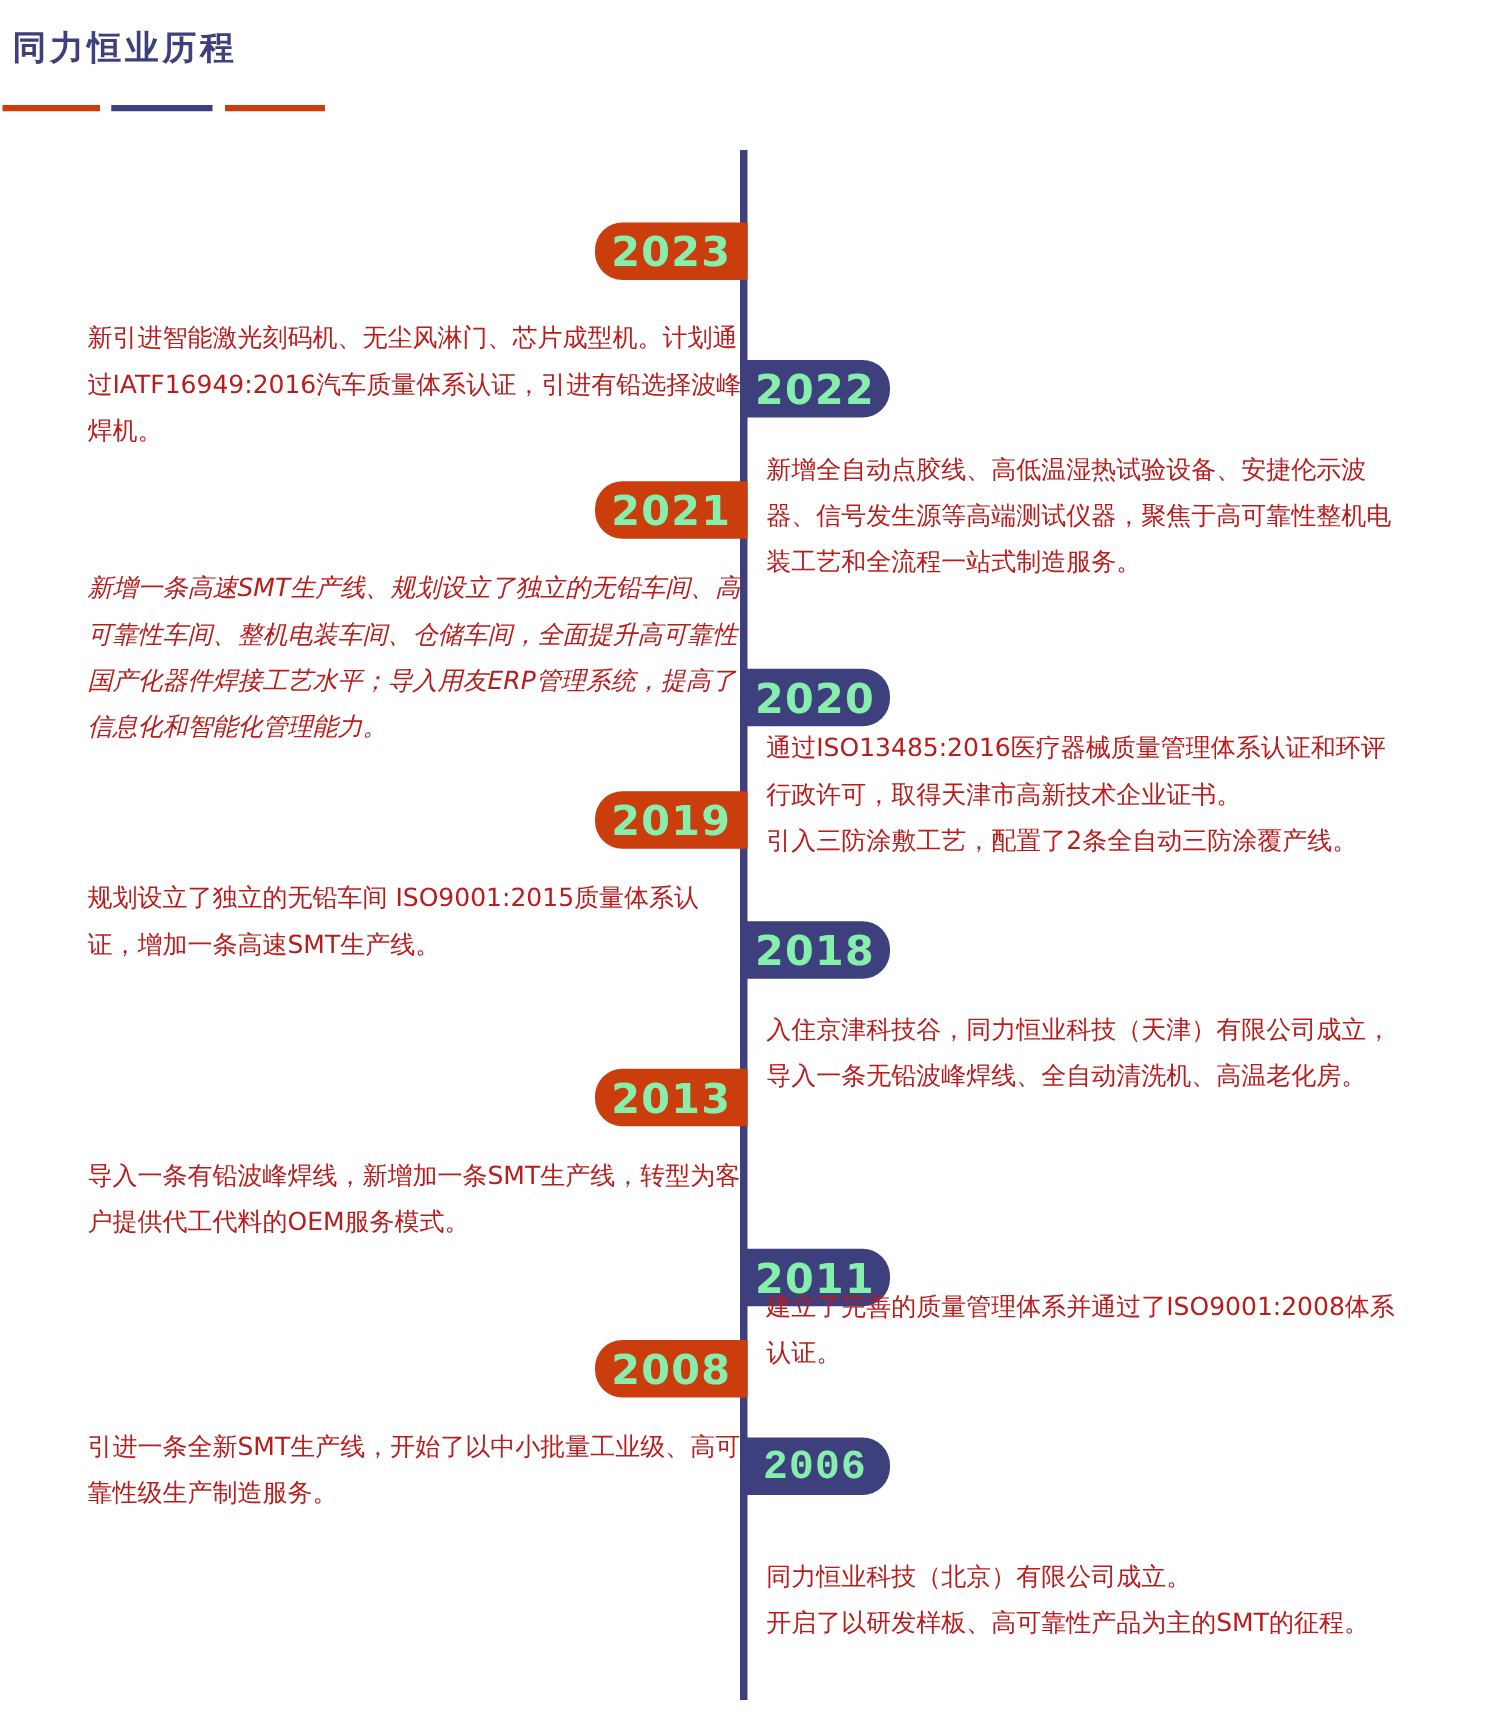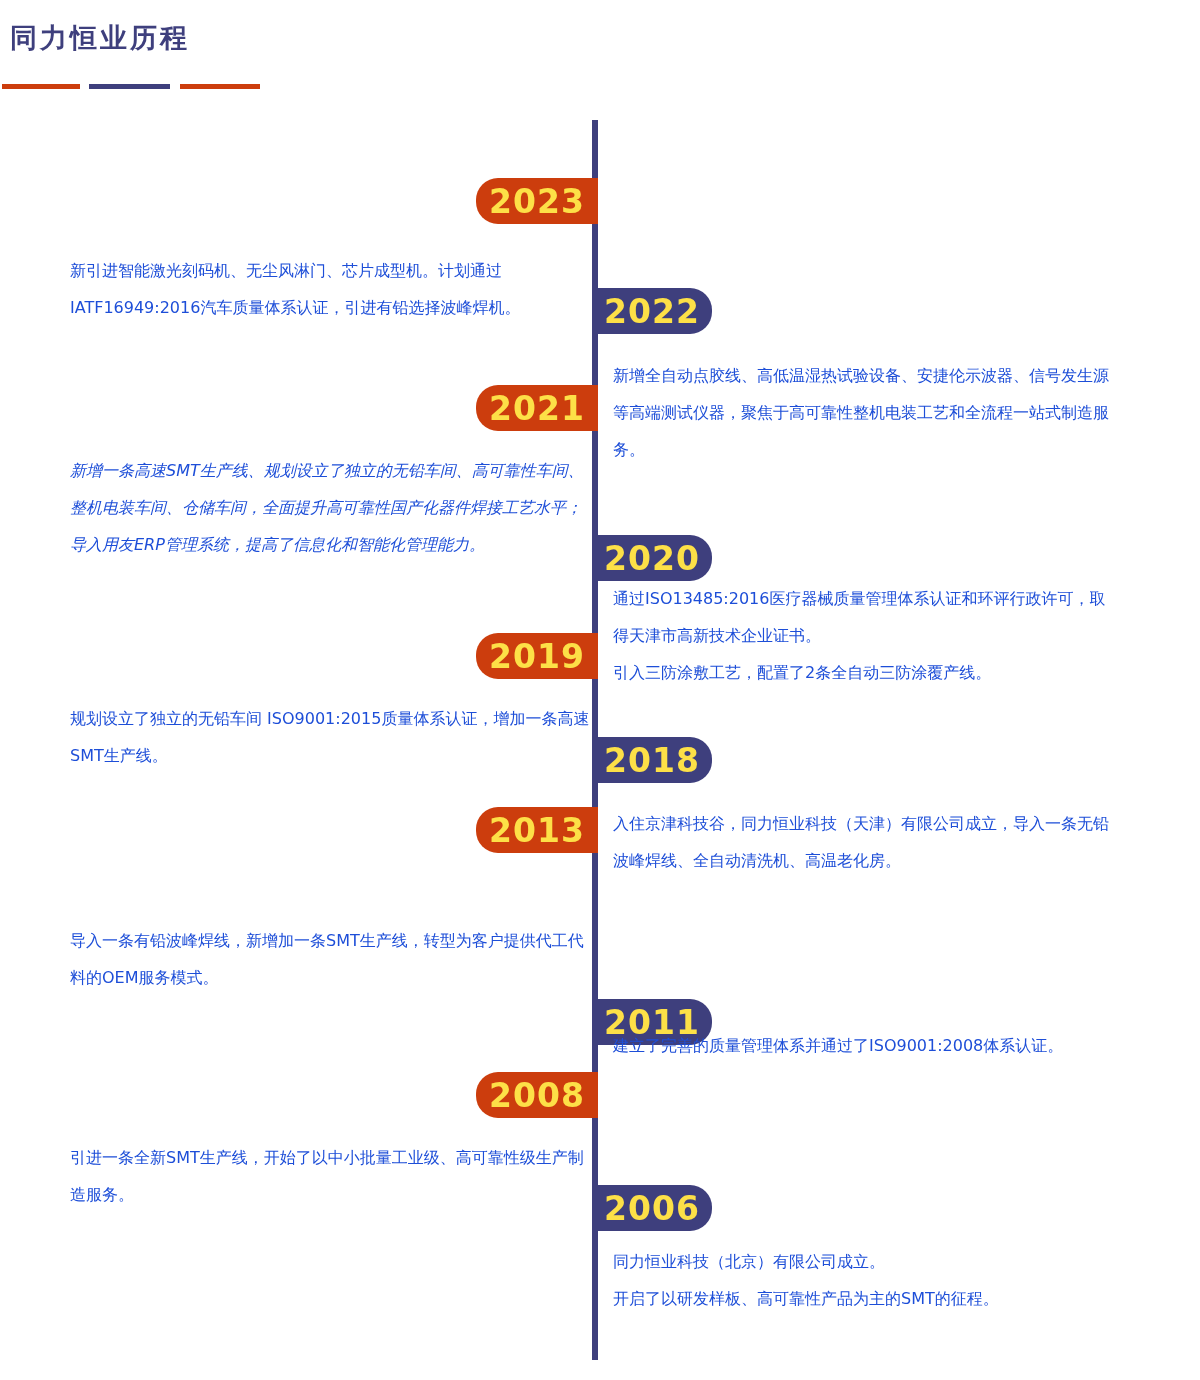--- a/index.html
+++ b/index.html
@@ -24,28 +24,28 @@
   
   .timeline-line{
     position:absolute;left:592px;top:120px;width:6px;height:1240px;
     background:var(--purple,#3d3f7d);
   }
 
   
   .year-badge{
     position:absolute;height:46px;width:122px;
     display:flex;align-items:center;justify-content:center;
-    color:#fde047;font-size:33px;font-weight:bold;letter-spacing:1px;
+    color:#86efac;font-size:33px;font-weight:bold;letter-spacing:1px;
   }
   .milestone.left  .year-badge{left:476px;background:var(--orange,#cc3d0d);border-radius:22px 0 0 22px;}
   .milestone.right .year-badge{left:592px;width:120px;background:var(--purple,#3e3f7d);border-radius:0 22px 22px 0;}
 
   .desc{
     position:absolute;margin:0;
-    font-size:16px;line-height:37px;color:#1d4ed8;
+    font-size:20px;line-height:37px;color:#b91c1c;
     white-space:pre-line;text-align:left;
   }
   .milestone.left  .desc{left:70px;width:525px;}
   .milestone.right .desc{left:613px;width:505px;}
 </style>
 </head>
 <body style="--orange: #cc3d0d; --purple: #3e3f7d;">
 
 <div class="page">
 
@@ -79,31 +79,31 @@
       </div>
       <div class="milestone left">
         <div class="year-badge" style="top: 633px;">2019</div>
         <p class="desc" style="top: 700px;">规划设立了独立的无铅车间 ISO9001:2015质量体系认证，增加一条高速SMT生产线。</p>
       </div>
       <div class="milestone right">
         <div class="year-badge" style="top: 737px;">2018</div>
         <p class="desc" style="top: 805px;">入住京津科技谷，同力恒业科技（天津）有限公司成立，导入一条无铅波峰焊线、全自动清洗机、高温老化房。</p>
       </div>
       <div class="milestone left">
-        <div class="year-badge" style="top: 807px;">2013</div>
+        <div class="year-badge" style="top: 855px;">2013</div>
         <p class="desc" style="top: 922px;">导入一条有铅波峰焊线，新增加一条SMT生产线，转型为客户提供代工代料的OEM服务模式。</p>
       </div>
       <div class="milestone right">
         <div class="year-badge" style="top: 953px; margin-top: 46px;">2011</div>
         <p class="desc" style="top: 1027px;">建立了完善的质量管理体系并通过了ISO9001:2008体系认证。</p>
       </div>
       <div class="milestone left">
         <div class="year-badge" style="top: 1072px;">2008</div>
         <p class="desc" style="top: 1139px;">引进一条全新SMT生产线，开始了以中小批量工业级、高可靠性级生产制造服务。</p>
       </div>
       <div class="milestone right">
-        <div class="year-badge" style="top: 1185px;">2006</div>
+        <div class="year-badge" style="top: 1150px; font-family: Liberation Mono, monospace;">2006</div>
         <p class="desc" style="top: 1243px;">同力恒业科技（北京）有限公司成立。
 开启了以研发样板、高可靠性产品为主的SMT的征程。</p>
       </div>
     </div>
 
 </div>
 
 </body></html>

